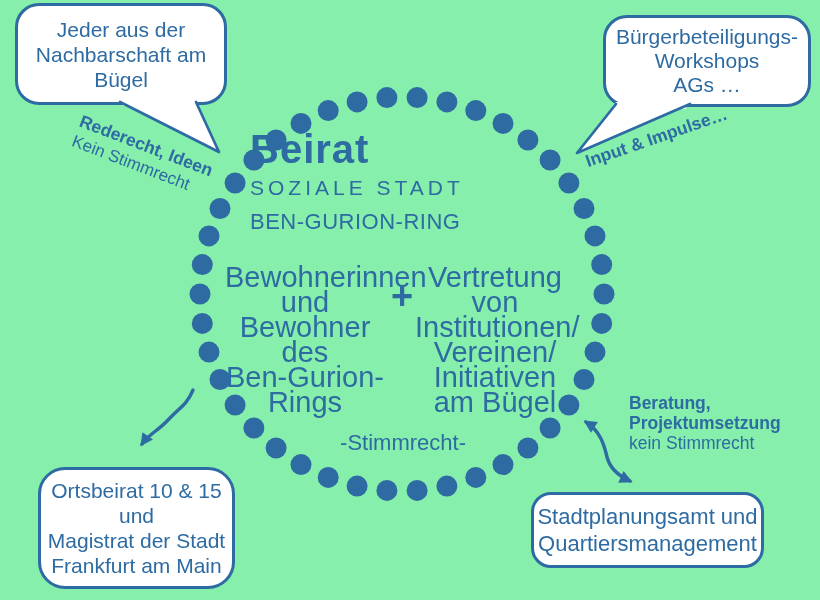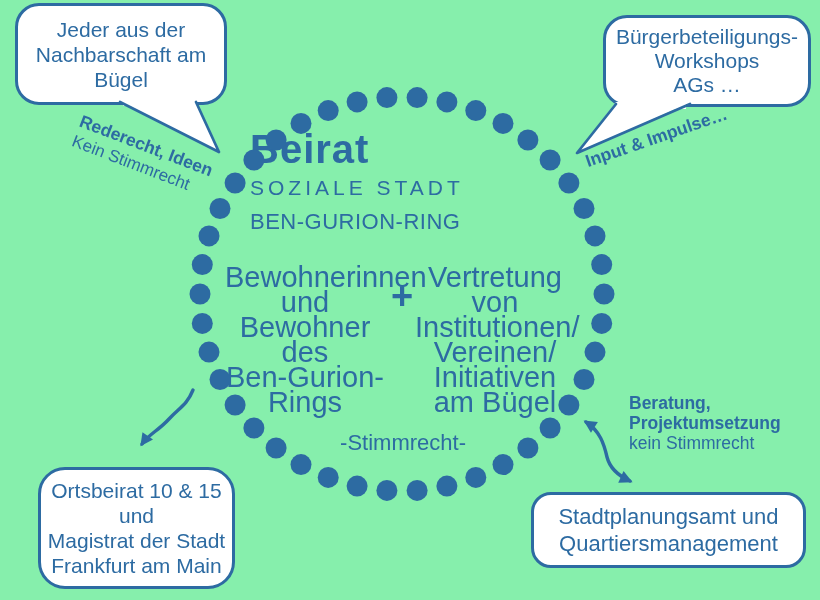--- a/index.html
+++ b/index.html
@@ -13,21 +13,21 @@
   
   .bubble {
     position:absolute; box-sizing:border-box; background:#fff;
     border:3px solid var(--accent); border-radius:24px;
     display:flex; align-items:center; justify-content:center;
     text-align:center; color:var(--accent); font-weight:normal;
   }
   #bubble-tl { left:15px;  top:3px;   width:212px; height:102px; font-size:21px; line-height:25px; }
   #bubble-tr { left:603px; top:15px;  width:208px; height:92px;  font-size:21px; line-height:24px;text-align:center; }
   #box-bl    { left:38px;  top:467px; width:197px; height:122px; font-size:21px; line-height:25px; border-radius:27px;text-align:center; }
-  #box-br    { left:531px; top:492px; width:275px; height:76px;  font-size:22px; line-height:27px; border-radius:20px; }
+  #box-br    { left:531px; top:492px; width:233px; height:76px;  font-size:22px; line-height:27px; border-radius:20px; }
 
   
   #center-head { position:absolute; left:250px; top:130px; width:304px; text-align:left; }
   #center-title { font-size:40px; font-weight:bold; letter-spacing:1px; line-height:38px; }
   #center-sub1  { font-size:21px; letter-spacing:4px;  margin-top:8px; }
   #center-sub2  { font-size:22px; letter-spacing:0.5px; margin-top:9px; }
 
   
   .group { position:absolute; top:265px; width:160px; text-align:center;
            font-size:29px; line-height:25px; }

